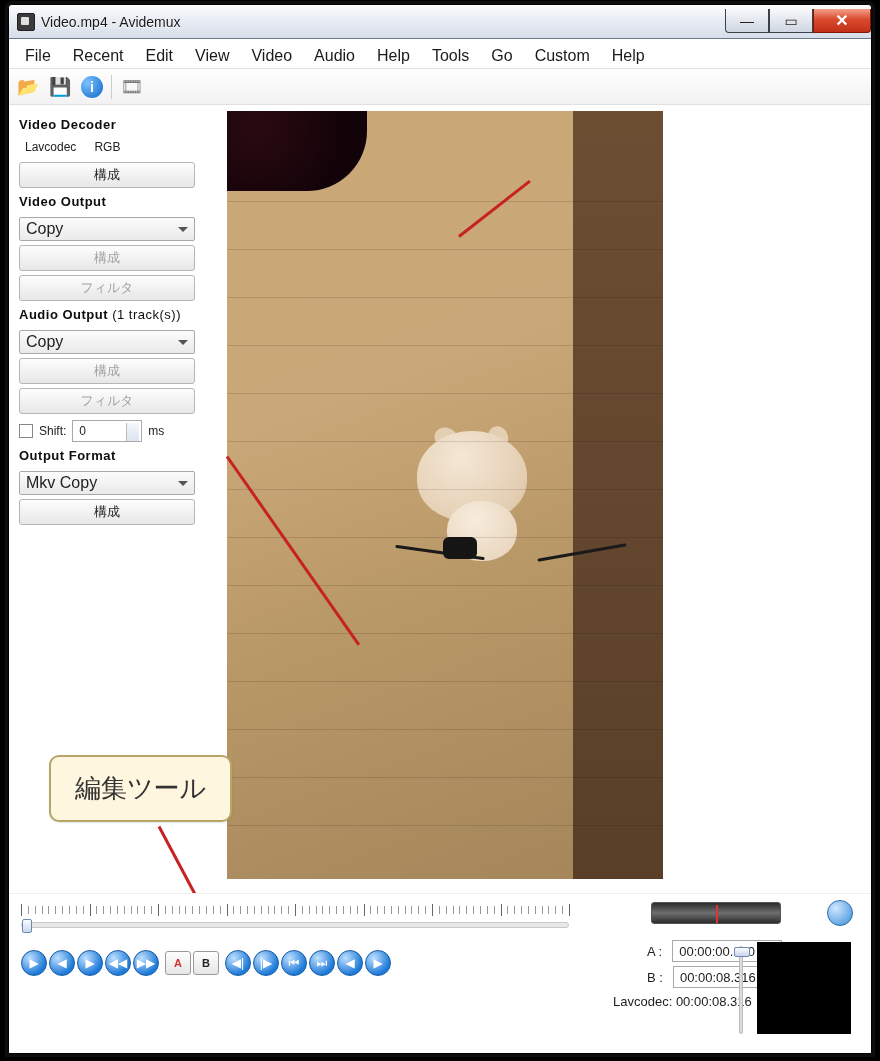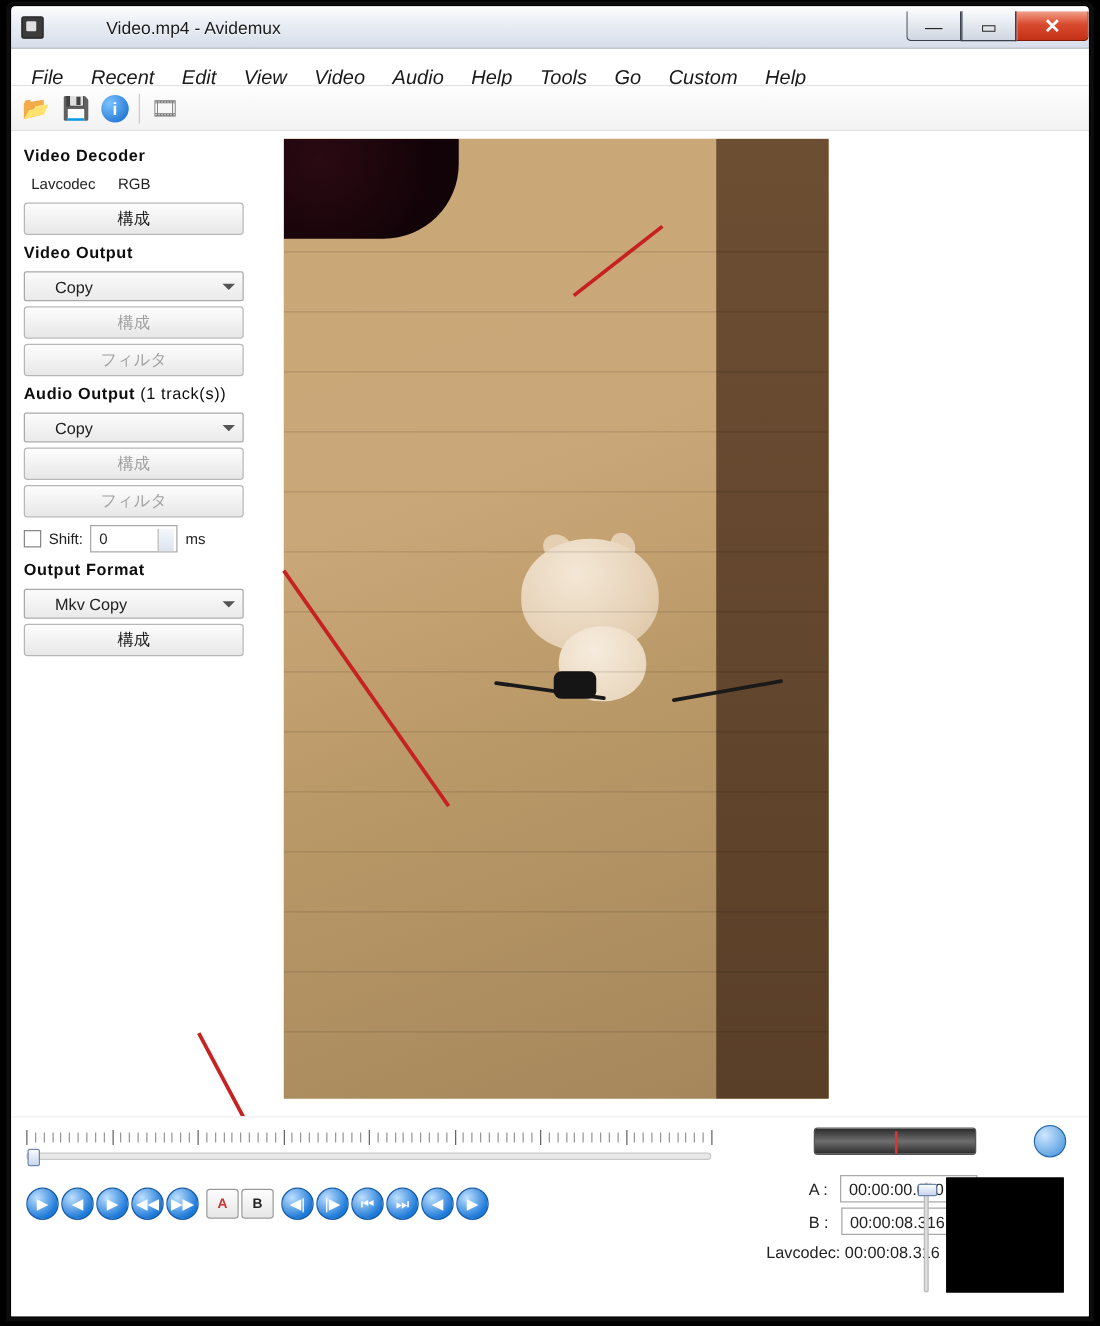--- a/index.html
+++ b/index.html
@@ -1,43 +1,43 @@
 <!DOCTYPE html>
 <html><head>
 <meta charset="utf-8">
 <style>
   * { box-sizing: border-box; margin: 0; padding: 0; font-family: "Segoe UI", Tahoma, Arial, sans-serif; }
   body { background:#000; width:880px; height:1061px; overflow:hidden; }
   .window { position:absolute; left:8px; top:4px; width:864px; height:1050px; background:#fff; border:1px solid #000; border-radius:4px 4px 0 0; display:flex; flex-direction:column; box-shadow: 0 0 0 3px rgba(255,255,255,.05);}
   .titlebar { height:34px; background:linear-gradient(#fdfdfe,#e9edf4 45%,#d7deea); display:flex; align-items:center; padding:0 0 0 8px; border-top-left-radius:4px; border-top-right-radius:4px; border-bottom:1px solid #6e7a8a;}
   .titlebar-icon { width:18px; height:18px; background:#3b3b3b; border:1px solid #222; border-radius:2px; margin-right:6px; position:relative;}
   .titlebar-icon:before{content:"";position:absolute;left:3px;top:3px;width:8px;height:8px;background:#e0e0e0;border-radius:1px;}
-  .title-text { font-size:14px; color:#1a1a1a; text-shadow:0 1px 0 #fff;margin-left:44px;}
+  .title-text { font-size:14px; color:#1a1a1a; text-shadow:0 1px 0 #fff;}
   .win-buttons { margin-left:auto; display:flex; }
   .win-btn { width:44px; height:24px; margin-top:-1px; border:1px solid #3b414b; border-top:none; background:linear-gradient(#f7f9fb,#cfd6e1); display:flex; align-items:center; justify-content:center; font-size:14px; color:#222;}
   .win-btn.min{border-radius:0 0 0 4px;}
   .win-btn.max{}
   .win-btn.close{ width:58px; background:linear-gradient(#f3a08a,#d94b2f 45%,#c23016); color:#fff; border-color:#7e1a05; border-radius:0 0 4px 0; font-weight:bold; font-size:16px;}
-  .menubar { height:30px; background:#fff; border-bottom:1px solid #e1e1e1; display:flex; align-items:flex-start; padding:12px 6px; gap:2px; font-size:16px; color:#1a1a1a;font-style:italic;}
+  .menubar { height:30px; background:#fff; border-bottom:1px solid #e1e1e1; display:flex; align-items:flex-end; padding:0 6px; gap:2px; font-size:16px; color:#1a1a1a;}
   .menubar span{ padding:3px 10px; cursor:default;}
   .toolbar { height:36px; background:linear-gradient(#fefefe,#f2f2f2); border-bottom:1px solid #e0e0e0; display:flex; align-items:center; padding:0 8px; gap:8px;}
   .tbtn{ width:24px; height:24px; display:flex; align-items:center; justify-content:center; font-size:18px;}
   .tbtn.open{color:#1e6fd6;}
   .tbtn.save{color:#5560b0;}
   .tbtn.info{width:22px;height:22px;border-radius:50%;background:radial-gradient(circle at 30% 30%,#7cc2ff,#0d65c7);color:#fff;font-weight:bold;font-size:14px;}
   .tbtn.sep{width:1px;height:24px;background:#ccc;}
   .tbtn.calc{color:#7a7a7a;}
   .content { flex:1; display:flex; position:relative; }
   .sidebar { width:210px; padding:6px 10px 0 10px; background:#fff; }
   .sec-title{ font-size:13px; font-weight:bold; color:#0e0e0e; letter-spacing:.5px; margin:6px 0 8px 0;}
   .sec-title .thin{font-weight:normal;}
   .row-inline{display:flex;gap:18px;font-size:12px;color:#222;margin:0 0 8px 6px;}
   .btn{ width:176px; height:26px; background:linear-gradient(#fdfdfd,#e7e7e7); border:1px solid #b6b6b6; border-radius:3px; font-size:13px; color:#222; display:flex; align-items:center; justify-content:center; margin:4px 0;}
   .btn.disabled{ color:#a1a1a1; }
-  .combo{ width:176px; height:24px; background:linear-gradient(#fbfbfb,#eaeaea); border:1px solid #a9a9a9; border-radius:2px; font-size:13px; color:#222; display:flex; align-items:center; padding:0 24px; position:relative; margin:4px 0;}
+  .combo{ width:176px; height:24px; background:linear-gradient(#fbfbfb,#eaeaea); border:1px solid #a9a9a9; border-radius:2px; font-size:16px; color:#222; display:flex; align-items:center; padding:0 6px; position:relative; margin:4px 0;}
   .combo:after{content:"";position:absolute;right:6px;top:9px;border:5px solid transparent;border-top-color:#555;}
   .shift-row{display:flex;align-items:center;gap:6px;margin:6px 0 2px 0;font-size:12px;color:#222;}
   .chk{width:14px;height:14px;border:1px solid #888;background:#fff;}
   .spin{width:70px;height:22px;border:1px solid #a9a9a9;background:#fff;display:flex;align-items:center;padding:0 16px 0 6px;font-size:12px;position:relative;}
   .spin:after{content:"";position:absolute;right:2px;top:2px;width:12px;height:18px;background:linear-gradient(#f4f7fc,#dce4f0);border-left:1px solid #bbb;}
   .video-area{ flex:1; position:relative; background:#fff; }
   .video-frame{ position:absolute; left:8px; top:6px; width:436px; height:768px; background:linear-gradient(160deg,#c9a877 0%,#caa778 35%,#b99867 60%,#a3855a 100%); overflow:hidden;}
   .plank{position:absolute;left:0;right:0;height:1px;background:rgba(0,0,0,.12);}
   .darkpatch{position:absolute;left:0;top:0;width:140px;height:80px;background:radial-gradient(circle at 20% 20%,#2b0a12,#120308 70%);border-bottom-right-radius:60px;}
   .door{position:absolute;right:0;top:0;width:90px;height:100%;background:linear-gradient(#6c4e33,#5a3f28);}
@@ -182,20 +182,21 @@
           <div class="plank" style="top: 570px;"></div>
           <div class="plank" style="top: 618px;"></div>
           <div class="plank" style="top: 666px;"></div>
           <div class="plank" style="top: 714px;"></div>
         </div>
 
       <div class="call-line" style="left:240px;top:130px;width:90px;transform:rotate(-38deg);"></div>
 
       <div class="call-line" style="left:8px;top:350px;width:230px;transform:rotate(55deg);"></div>
 
+      <div class="callout" style="left:-170px;top:650px;">編集ツール</div>
       <div class="call-line" style="left:-60px;top:720px;width:130px;transform:rotate(62deg);"></div>
     </div>
   </div>
 
   <div class="bottombar">
     <div class="ruler">
         <div class="tick major" style="left: 0px;"></div>
         <div class="tick" style="left: 6.85px;"></div>
         <div class="tick" style="left: 13.7px;"></div>
         <div class="tick" style="left: 20.55px;"></div>

